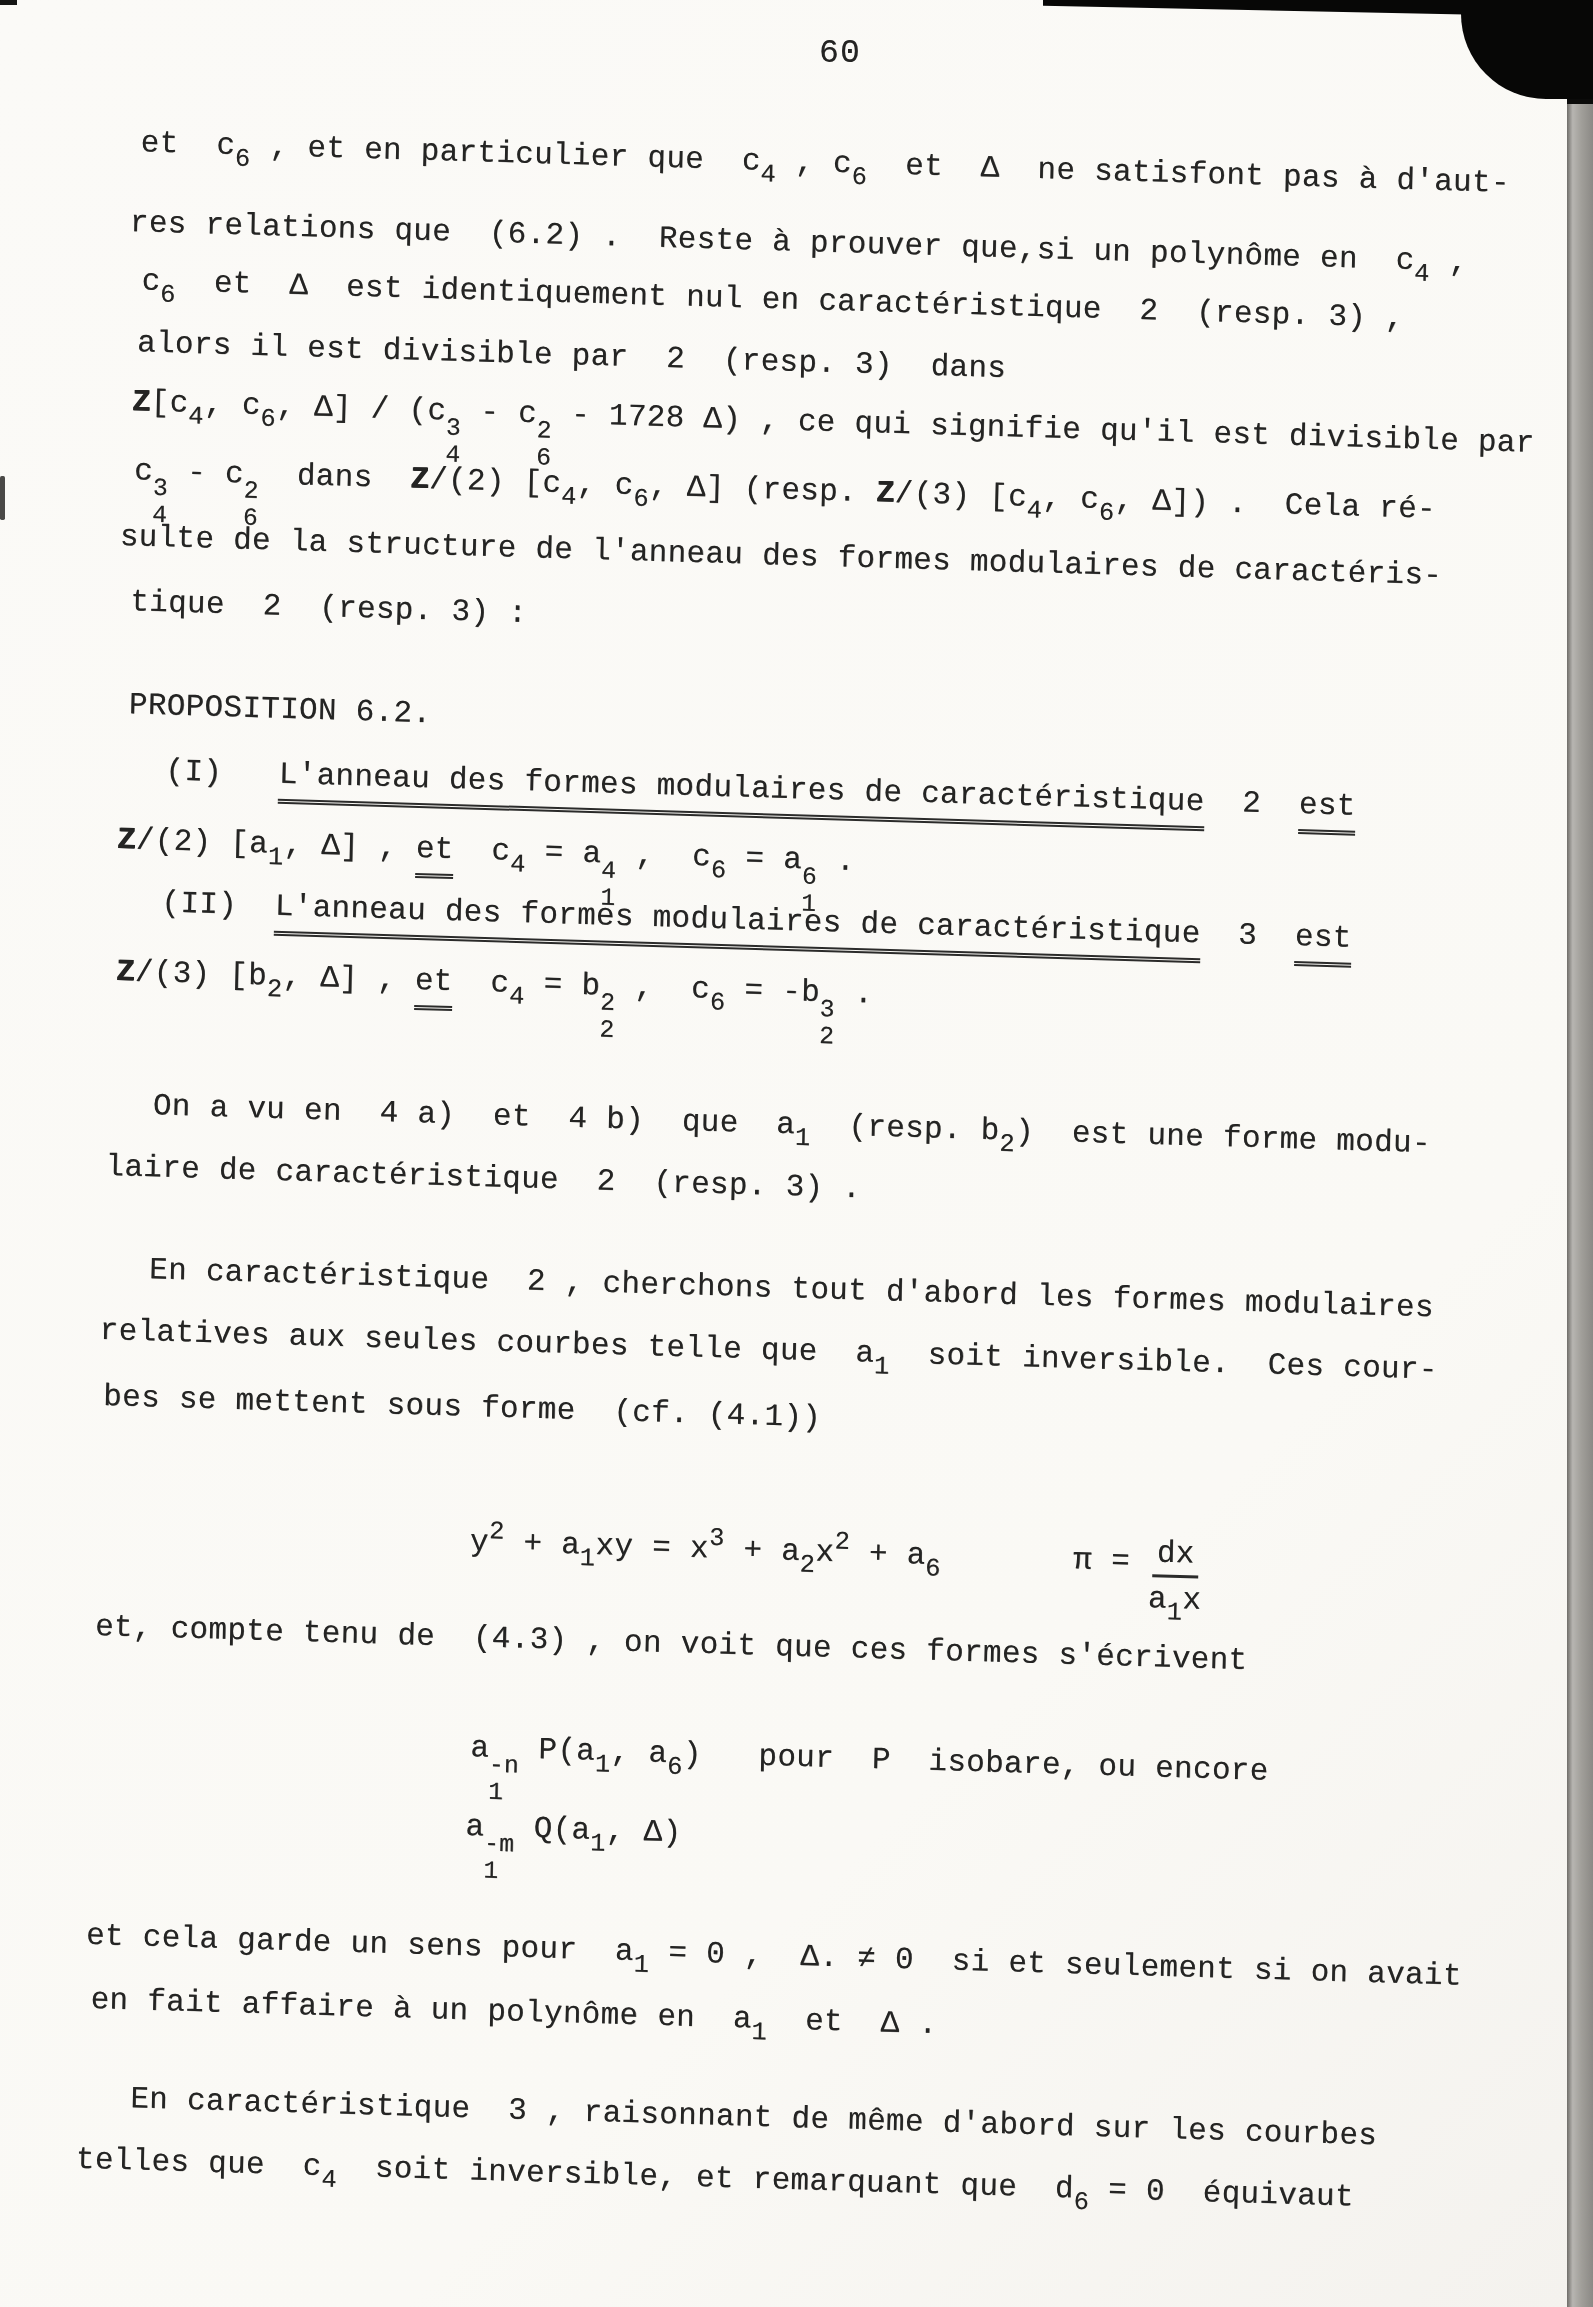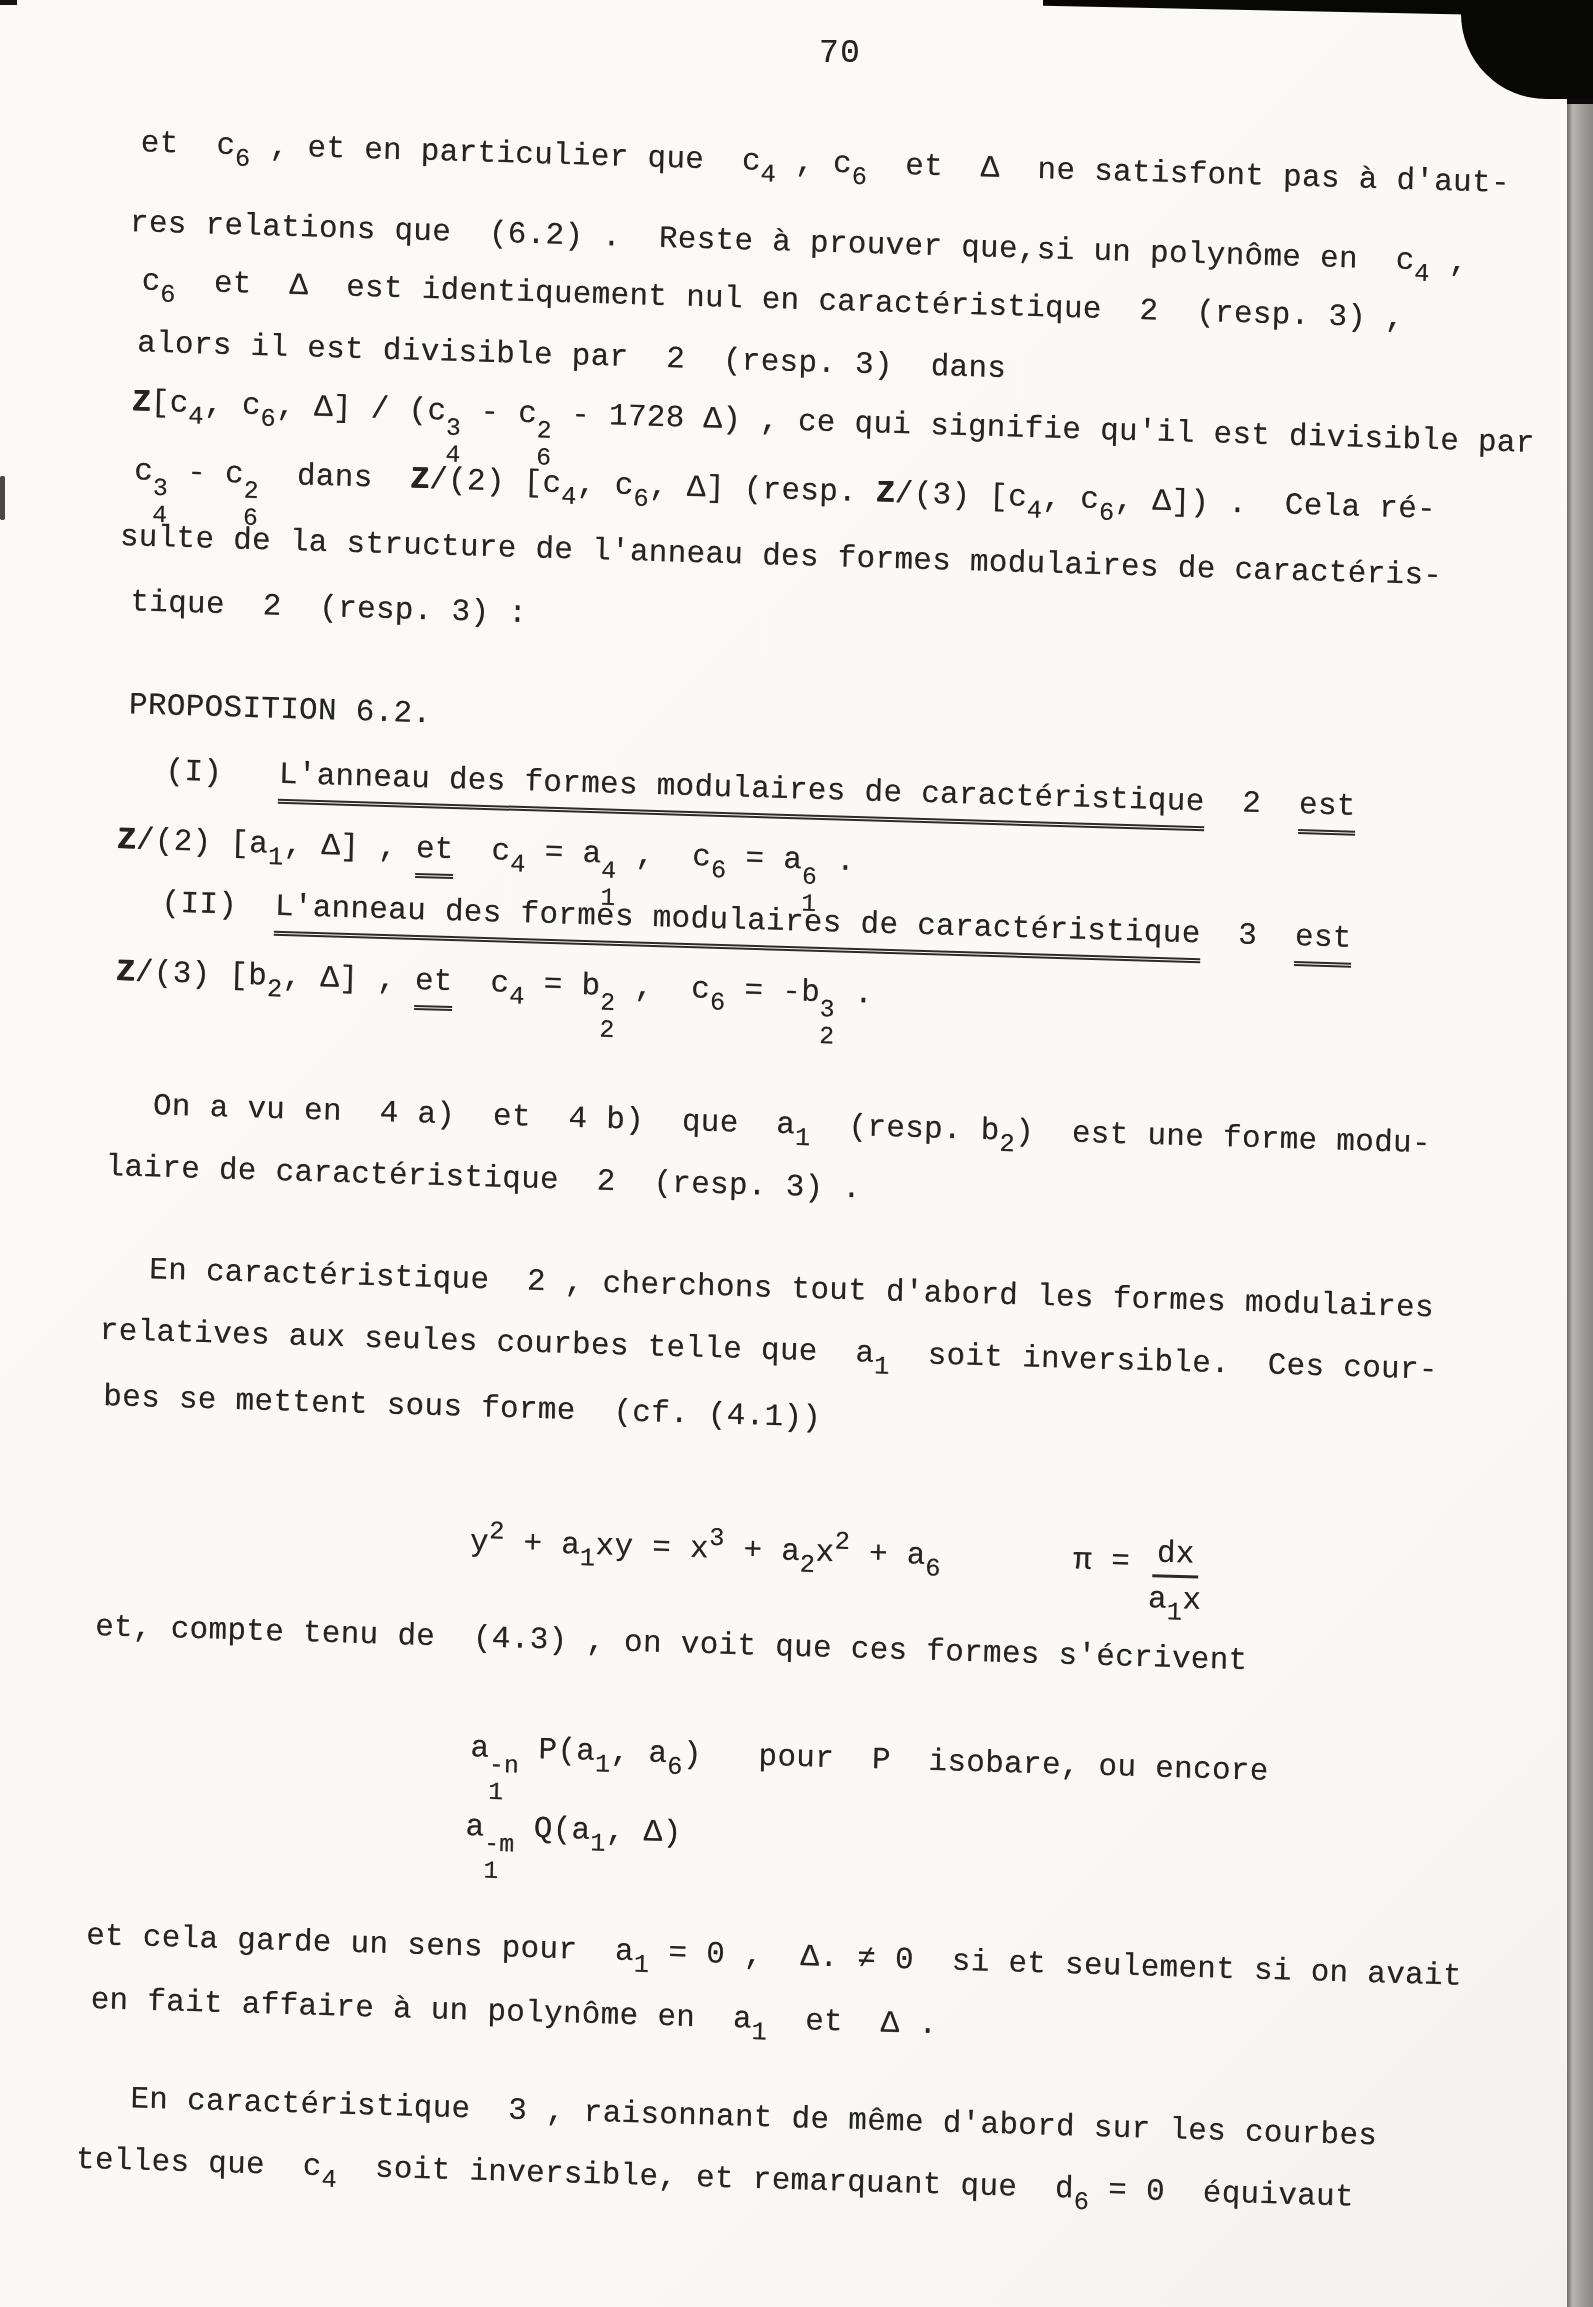--- a/index.html
+++ b/index.html
@@ -68,21 +68,21 @@
 </head>
 <body>
 
 <div class="paper"></div>
 <div class="edge-band"></div>
 <div class="top-strip"></div>
 <div class="corner-shadow"></div>
 <div class="speck-topleft"></div>
 <div class="speck-left"></div>
 
-<div class="pagenum">70</div>
+<div class="pagenum">60</div>
 
 <div class="textlayer">
     <div class="tline" style="top: 123px; left: 144px;"><span>et  </span><span>c</span><sub>6</sub><span> , et en particulier que  </span><span>c</span><sub>4</sub><span> , </span><span>c</span><sub>6</sub><span>  et  Δ  ne satisfont pas à d'aut-</span></div>
     <div class="tline" style="top: 203px; left: 135px;"><span>res relations que  (6.2) .  Reste à prouver que,si un polynôme en  </span><span>c</span><sub>4</sub><span> ,</span></div>
     <div class="tline" style="top: 261px; left: 148px;"><span>c</span><sub>6</sub><span>  et  Δ  est identiquement nul en caractéristique  2  (resp. 3) ,</span></div>
     <div class="tline" style="top: 323px; left: 145px;"><span>alors il est divisible par  2  (resp. 3)  dans</span></div>
     <div class="tline" style="top: 382px; left: 141px;"><span class="z">Z</span><span>[</span><span>c</span><sub>4</sub><span>, </span><span>c</span><sub>6</sub><span>, Δ] / (</span><span class="sswrap"><span>c</span><span class="stack">
           <span>3</span>
           <span>4</span>
         </span></span><span> - </span><span class="sswrap"><span>c</span><span class="stack">

